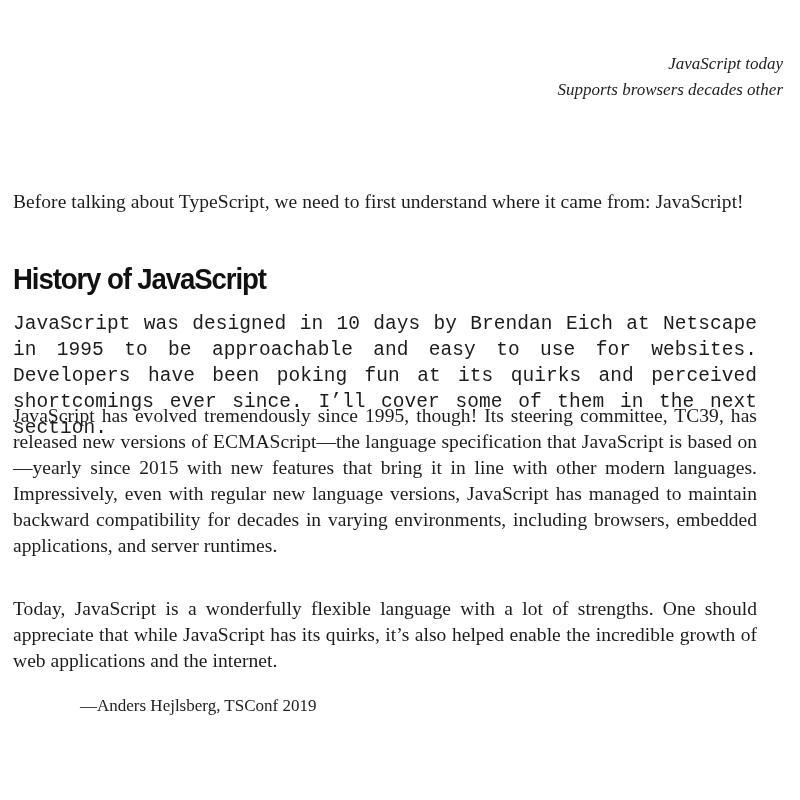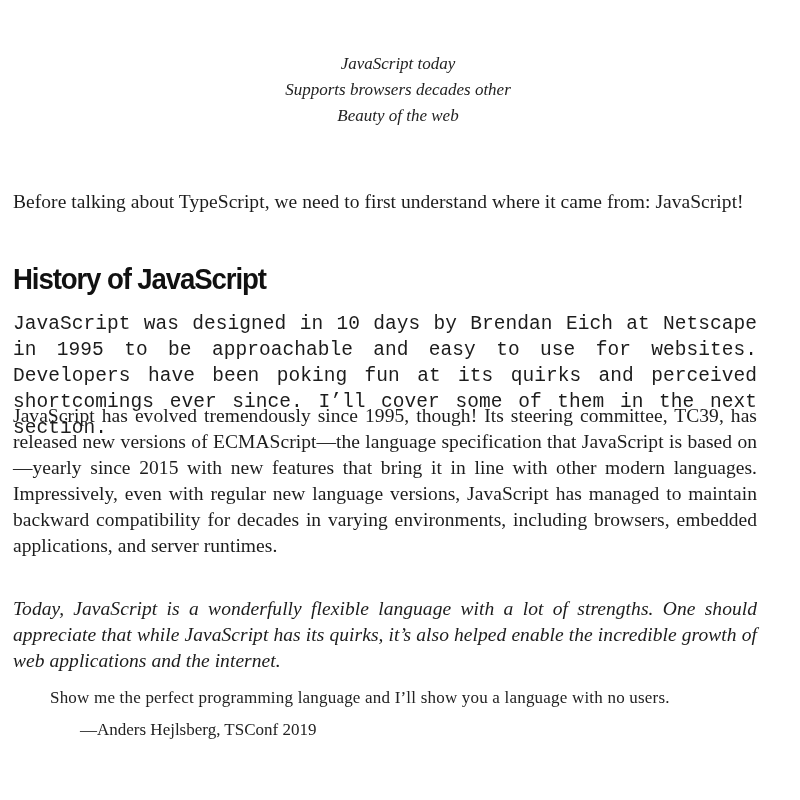--- a/index.html
+++ b/index.html
@@ -19,21 +19,21 @@
       position: absolute;
       left: 13px;
       top: 0;
       width: 744px;
     }
     .epigraph {
       position: absolute;
       left: 0;
       top: 51px;
       width: 770px;
-      text-align: center;
+      text-align: right;
       font-style: italic;
       font-size: 17px;
       line-height: 26px;
       color: #222;
     }
     .epigraph div { margin: 0; }
     p.body {
       margin: 0;
       font-size: 19.5px;
       line-height: 26px;
@@ -51,21 +51,21 @@
       font-weight: bold;
       font-size: 30px;
       letter-spacing: -1.2px;
       transform: scaleX(0.92);
       transform-origin: left center;
       color: #111;
       line-height: 40px;
     }
     #para1 { position: absolute; top: 311px; left: 0; width: 744px; font-family: Liberation Mono, monospace; }
     #para2 { position: absolute; top: 403px; left: 0; width: 744px; }
-    #para3 { position: absolute; top: 596px; left: 0; width: 744px; font-style: italic; }
+    #para3 { position: absolute; top: 596px; left: 0; width: 744px; }
     blockquote.quote {
       position: absolute;
       top: 686px;
       left: 37px;
       width: 680px;
       margin: 0;
       font-size: 17px;
       line-height: 24px;
       color: #222;
     }
@@ -79,29 +79,27 @@
     }
   </style>
 </head>
 <body>
 
 <div class="page">
 
   <div class="epigraph">
     <div>JavaScript today</div>
     <div>Supports browsers decades other</div>
-    <div>Beauty of the web</div>
   </div>
 
   <p id="intro" class="body">Before talking about TypeScript, we need to first understand where it came from: JavaScript!</p>
 
   <h2 class="section-title">History of JavaScript</h2>
 
   <p id="para1" class="body">JavaScript was designed in 10 days by Brendan Eich at Netscape in 1995 to be approachable and easy to use for websites. Developers have been poking fun at its quirks and perceived shortcomings ever since. I’ll cover some of them in the next section.</p>
   <p id="para2" class="body">JavaScript has evolved tremendously since 1995, though! Its steering committee, TC39, has released new versions of ECMAScript—the language specification that JavaScript is based on—yearly since 2015 with new features that bring it in line with other modern languages. Impressively, even with regular new language versions, JavaScript has managed to maintain backward compatibility for decades in varying environments, including browsers, embedded applications, and server runtimes.</p>
   <p id="para3" class="body">Today, JavaScript is a wonderfully flexible language with a lot of strengths. One should appreciate that while JavaScript has its quirks, it’s also helped enable the incredible growth of web applications and the internet.</p>
 
   <blockquote class="quote">
-    <p class="quote-text">Show me the perfect programming language and I’ll show you a language with no users.</p>
     <p class="attribution">—Anders Hejlsberg, TSConf 2019</p>
   </blockquote>
 
 </div>
 
 </body></html>

